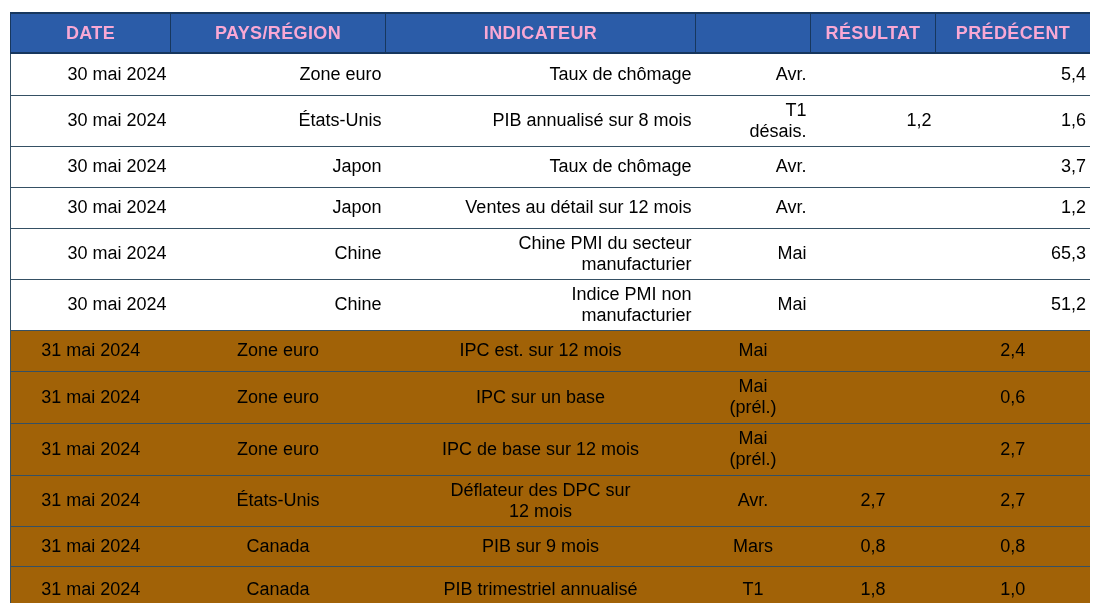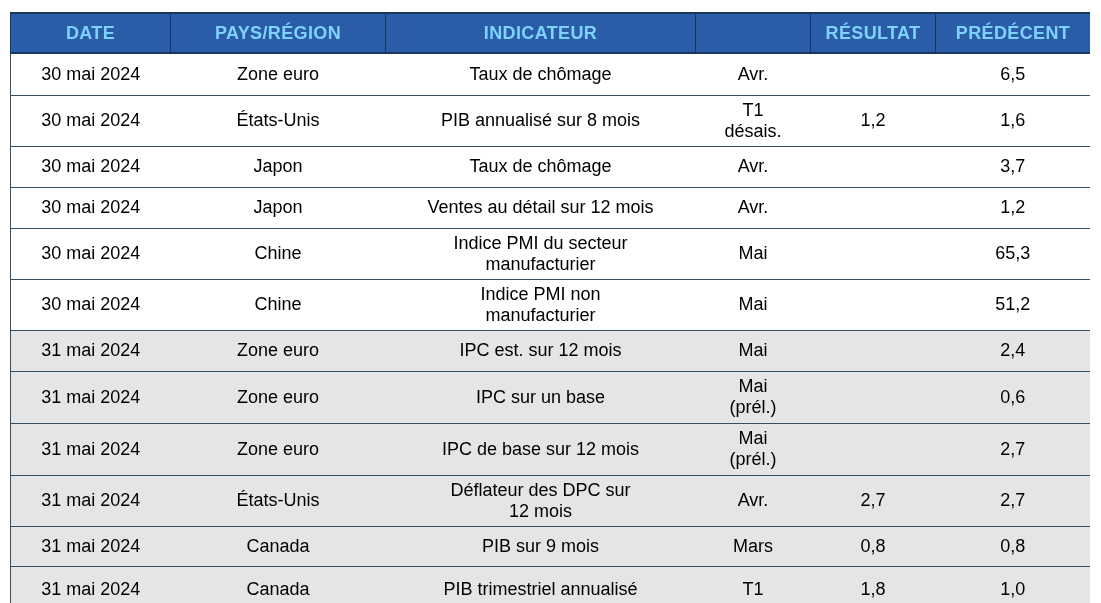--- a/index.html
+++ b/index.html
@@ -28,21 +28,21 @@
   }
   col.c-date      { width: 160px; }
   col.c-region    { width: 215px; }
   col.c-indicator { width: 310px; }
   col.c-period    { width: 115px; }
   col.c-result    { width: 125px; }
   col.c-previous  { width: 155px; }
 
   thead th {
     background: #2b5ca8;
-    color: #7dd3fc;
+    color: #f9a8d4;
     font-size: 18px;
     font-weight: bold;
     letter-spacing: 0.02em;
     text-align: center;
     vertical-align: middle;
     height: 38px;
     padding: 0;
     border-top: 2px solid #17375e;
     border-bottom: 2px solid #17375e;
     border-left: 1px solid #17375e;
@@ -59,22 +59,22 @@
     white-space: pre-line;
     border-top: 1px solid #355064;
   }
   tbody tr:first-child td { border-top: none; }
   tr.row-s   { height: 41px; }
   tr.row-s1  { height: 42px; }
   tr.row-t   { height: 51px; }
   tr.row-t2  { height: 52px; }
   tr.row-m   { height: 40px; }
   tr.row-last{ height: 46px; }
-  tr.plain  td { background: #ffffff; }
-  tr.shaded td { background: #e5e5e5; }
+  tr.plain  td { background: #ffffff; text-align: right; }
+  tr.shaded td { background: #a16207; }
 </style>
 </head>
 <body>
 
 <div class="table-wrap">
   <table class="calendar">
     <colgroup>
       <col class="c-date">
         <col class="c-region">
         <col class="c-indicator">
@@ -92,21 +92,21 @@
         <th>PRÉDÉCENT</th>
       </tr>
     </thead>
     <tbody>
       <tr class="plain row-s1">
         <td>30 mai 2024</td>
         <td>Zone euro</td>
         <td>Taux de chômage</td>
         <td>Avr.</td>
         <td></td>
-        <td>6,5</td>
+        <td>5,4</td>
       </tr>
       <tr class="plain row-t">
         <td>30 mai 2024</td>
         <td>États-Unis</td>
         <td>PIB annualisé sur 8 mois</td>
         <td>T1
 désais.</td>
         <td>1,2</td>
         <td>1,6</td>
       </tr>
@@ -122,21 +122,21 @@
         <td>30 mai 2024</td>
         <td>Japon</td>
         <td>Ventes au détail sur 12 mois</td>
         <td>Avr.</td>
         <td></td>
         <td>1,2</td>
       </tr>
       <tr class="plain row-t">
         <td>30 mai 2024</td>
         <td>Chine</td>
-        <td>Indice PMI du secteur
+        <td>Chine PMI du secteur
 manufacturier</td>
         <td>Mai</td>
         <td></td>
         <td>65,3</td>
       </tr>
       <tr class="plain row-t">
         <td>30 mai 2024</td>
         <td>Chine</td>
         <td>Indice PMI non
 manufacturier</td>

